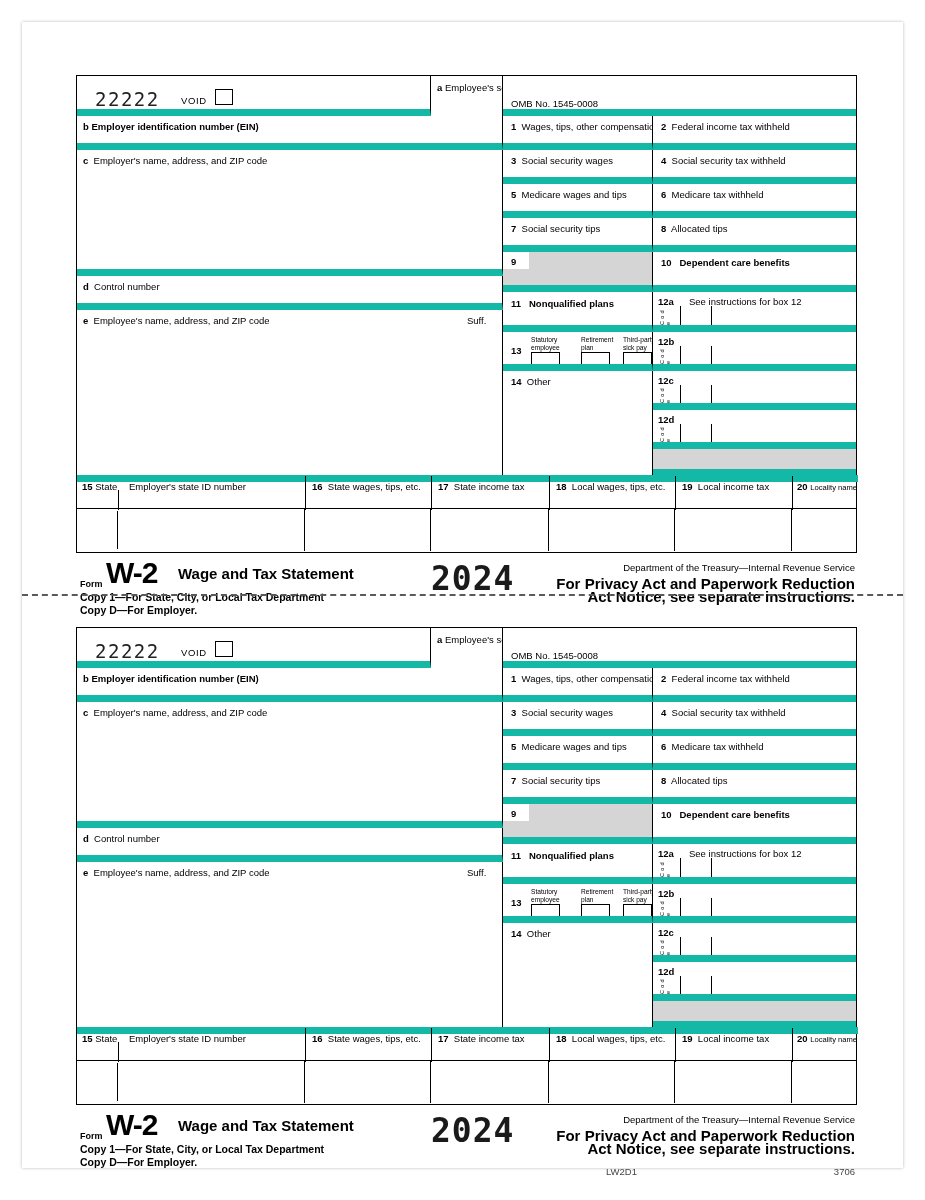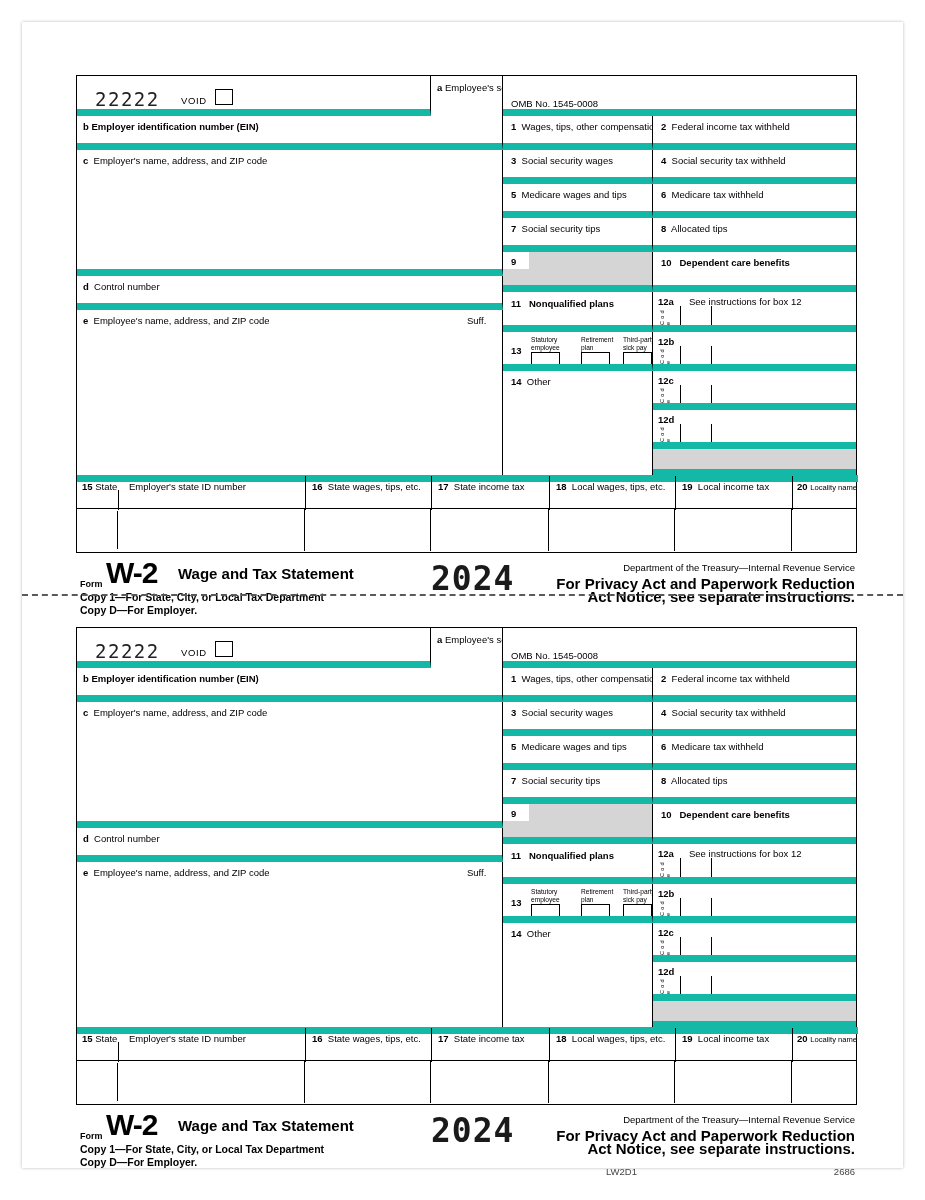--- a/index.html
+++ b/index.html
@@ -752,17 +752,17 @@
       <span class="f-title">Wage and Tax Statement</span>
       <span class="f-copy1">Copy 1—For State, City, or Local Tax Department</span>
       <span class="f-copyd">Copy D—For Employer.</span>
       <span class="f-year">2024</span>
       <span class="f-dept">Department of the Treasury—Internal Revenue Service</span>
       <span class="f-priv">
         <span>For Privacy Act and Paperwork Reduction</span><br>
         <span>Act Notice, see separate instructions.</span>
       </span>
       <span class="f-code-l">LW2D1</span>
-      <span class="f-code-r">2686</span>
+      <span class="f-code-r">3706</span>
     </div>
   </div>
 
 </div>
 
 </body></html>

